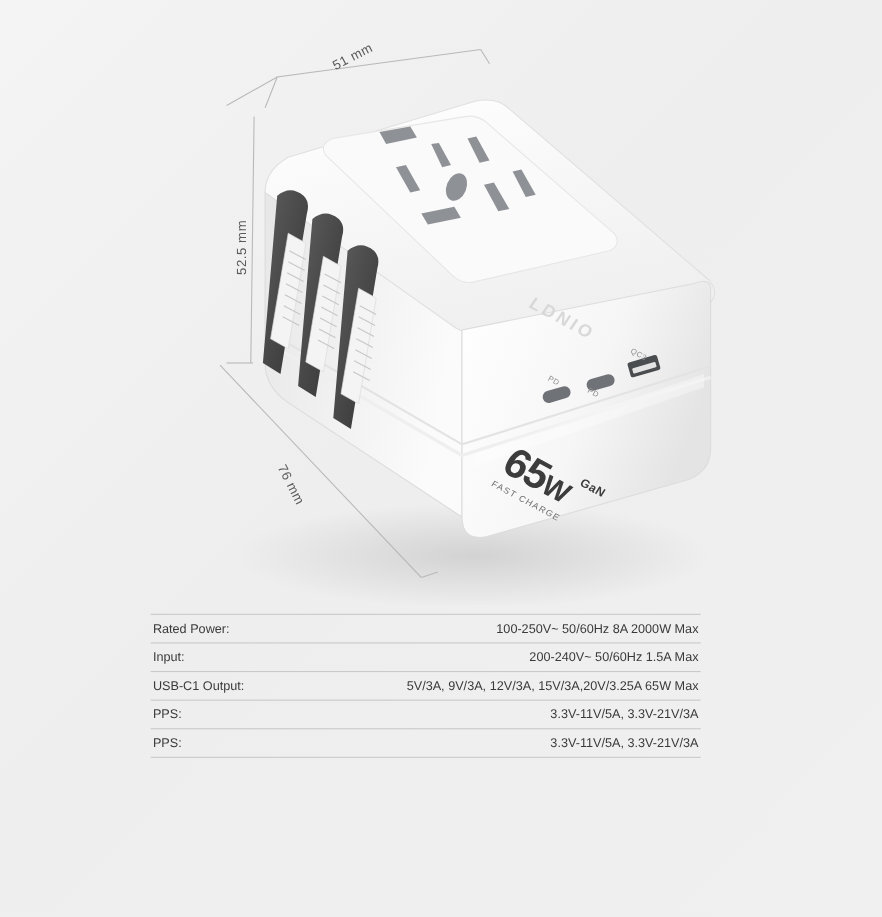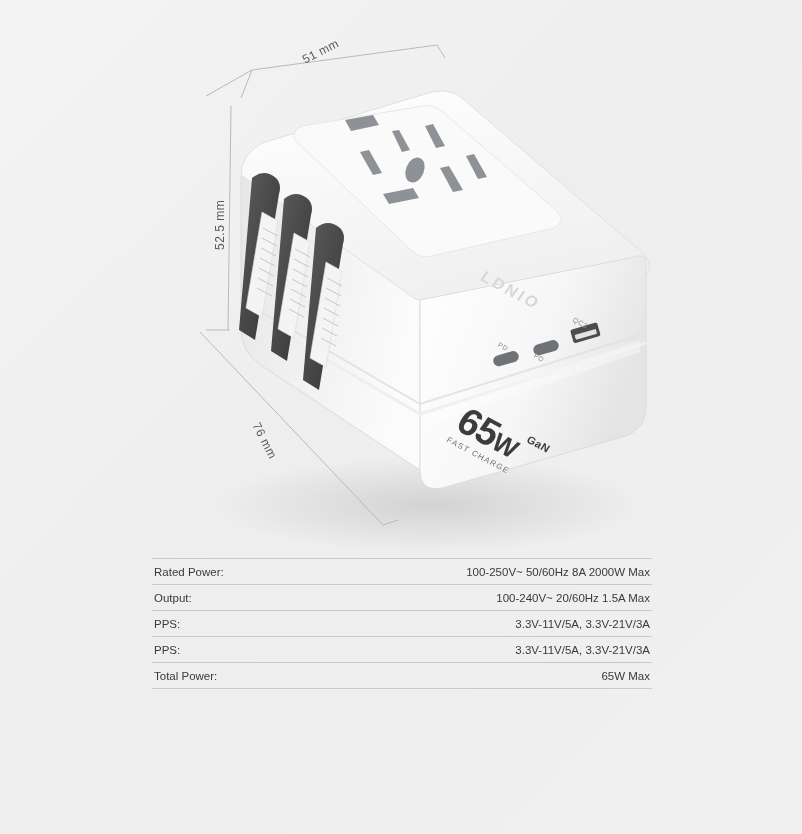--- a/index.html
+++ b/index.html
@@ -114,21 +114,21 @@
     transform: rotate(28deg);
     transform-origin: left top;
   }
   .pl1 { left: 500px; top: 341px; }
   .pl2 { left: 536px; top: 352px; }
   .pl3 { left: 575px; top: 316px; }
 
   
   .spec-table {
     position: absolute;
-    left: 152px;
+    left: 137px;
     top: 558px;
     width: 500px;
     border-collapse: collapse;
     font-size: 11.5px;
     color: #3a3a3a;
   }
   .spec-table tr {
     border-bottom: 1px solid #c9c9c9;
   }
   .spec-table tr:first-child {
@@ -288,31 +288,31 @@
     <div class="port-label pl3">QC3</div>
   </div>
 
   <table class="spec-table">
     <tbody>
       <tr>
         <td class="spec-label">Rated Power:</td>
         <td class="spec-value">100-250V~ 50/60Hz 8A 2000W Max</td>
       </tr>
       <tr>
-        <td class="spec-label">Output:</td>
-        <td class="spec-value">100-240V~ 20/60Hz 1.5A Max</td>
+        <td class="spec-label">Input:</td>
+        <td class="spec-value">200-240V~ 50/60Hz 1.5A Max</td>
+      </tr>
+      <tr>
+        <td class="spec-label">USB-C1 Output:</td>
+        <td class="spec-value">5V/3A, 9V/3A, 12V/3A, 15V/3A,20V/3.25A 65W Max</td>
       </tr>
       <tr>
         <td class="spec-label">PPS:</td>
         <td class="spec-value">3.3V-11V/5A, 3.3V-21V/3A</td>
       </tr>
       <tr>
         <td class="spec-label">PPS:</td>
         <td class="spec-value">3.3V-11V/5A, 3.3V-21V/3A</td>
       </tr>
-      <tr>
-        <td class="spec-label">Total Power:</td>
-        <td class="spec-value">65W Max</td>
-      </tr>
     </tbody>
   </table>
 
 </div>
 
 </body></html>

